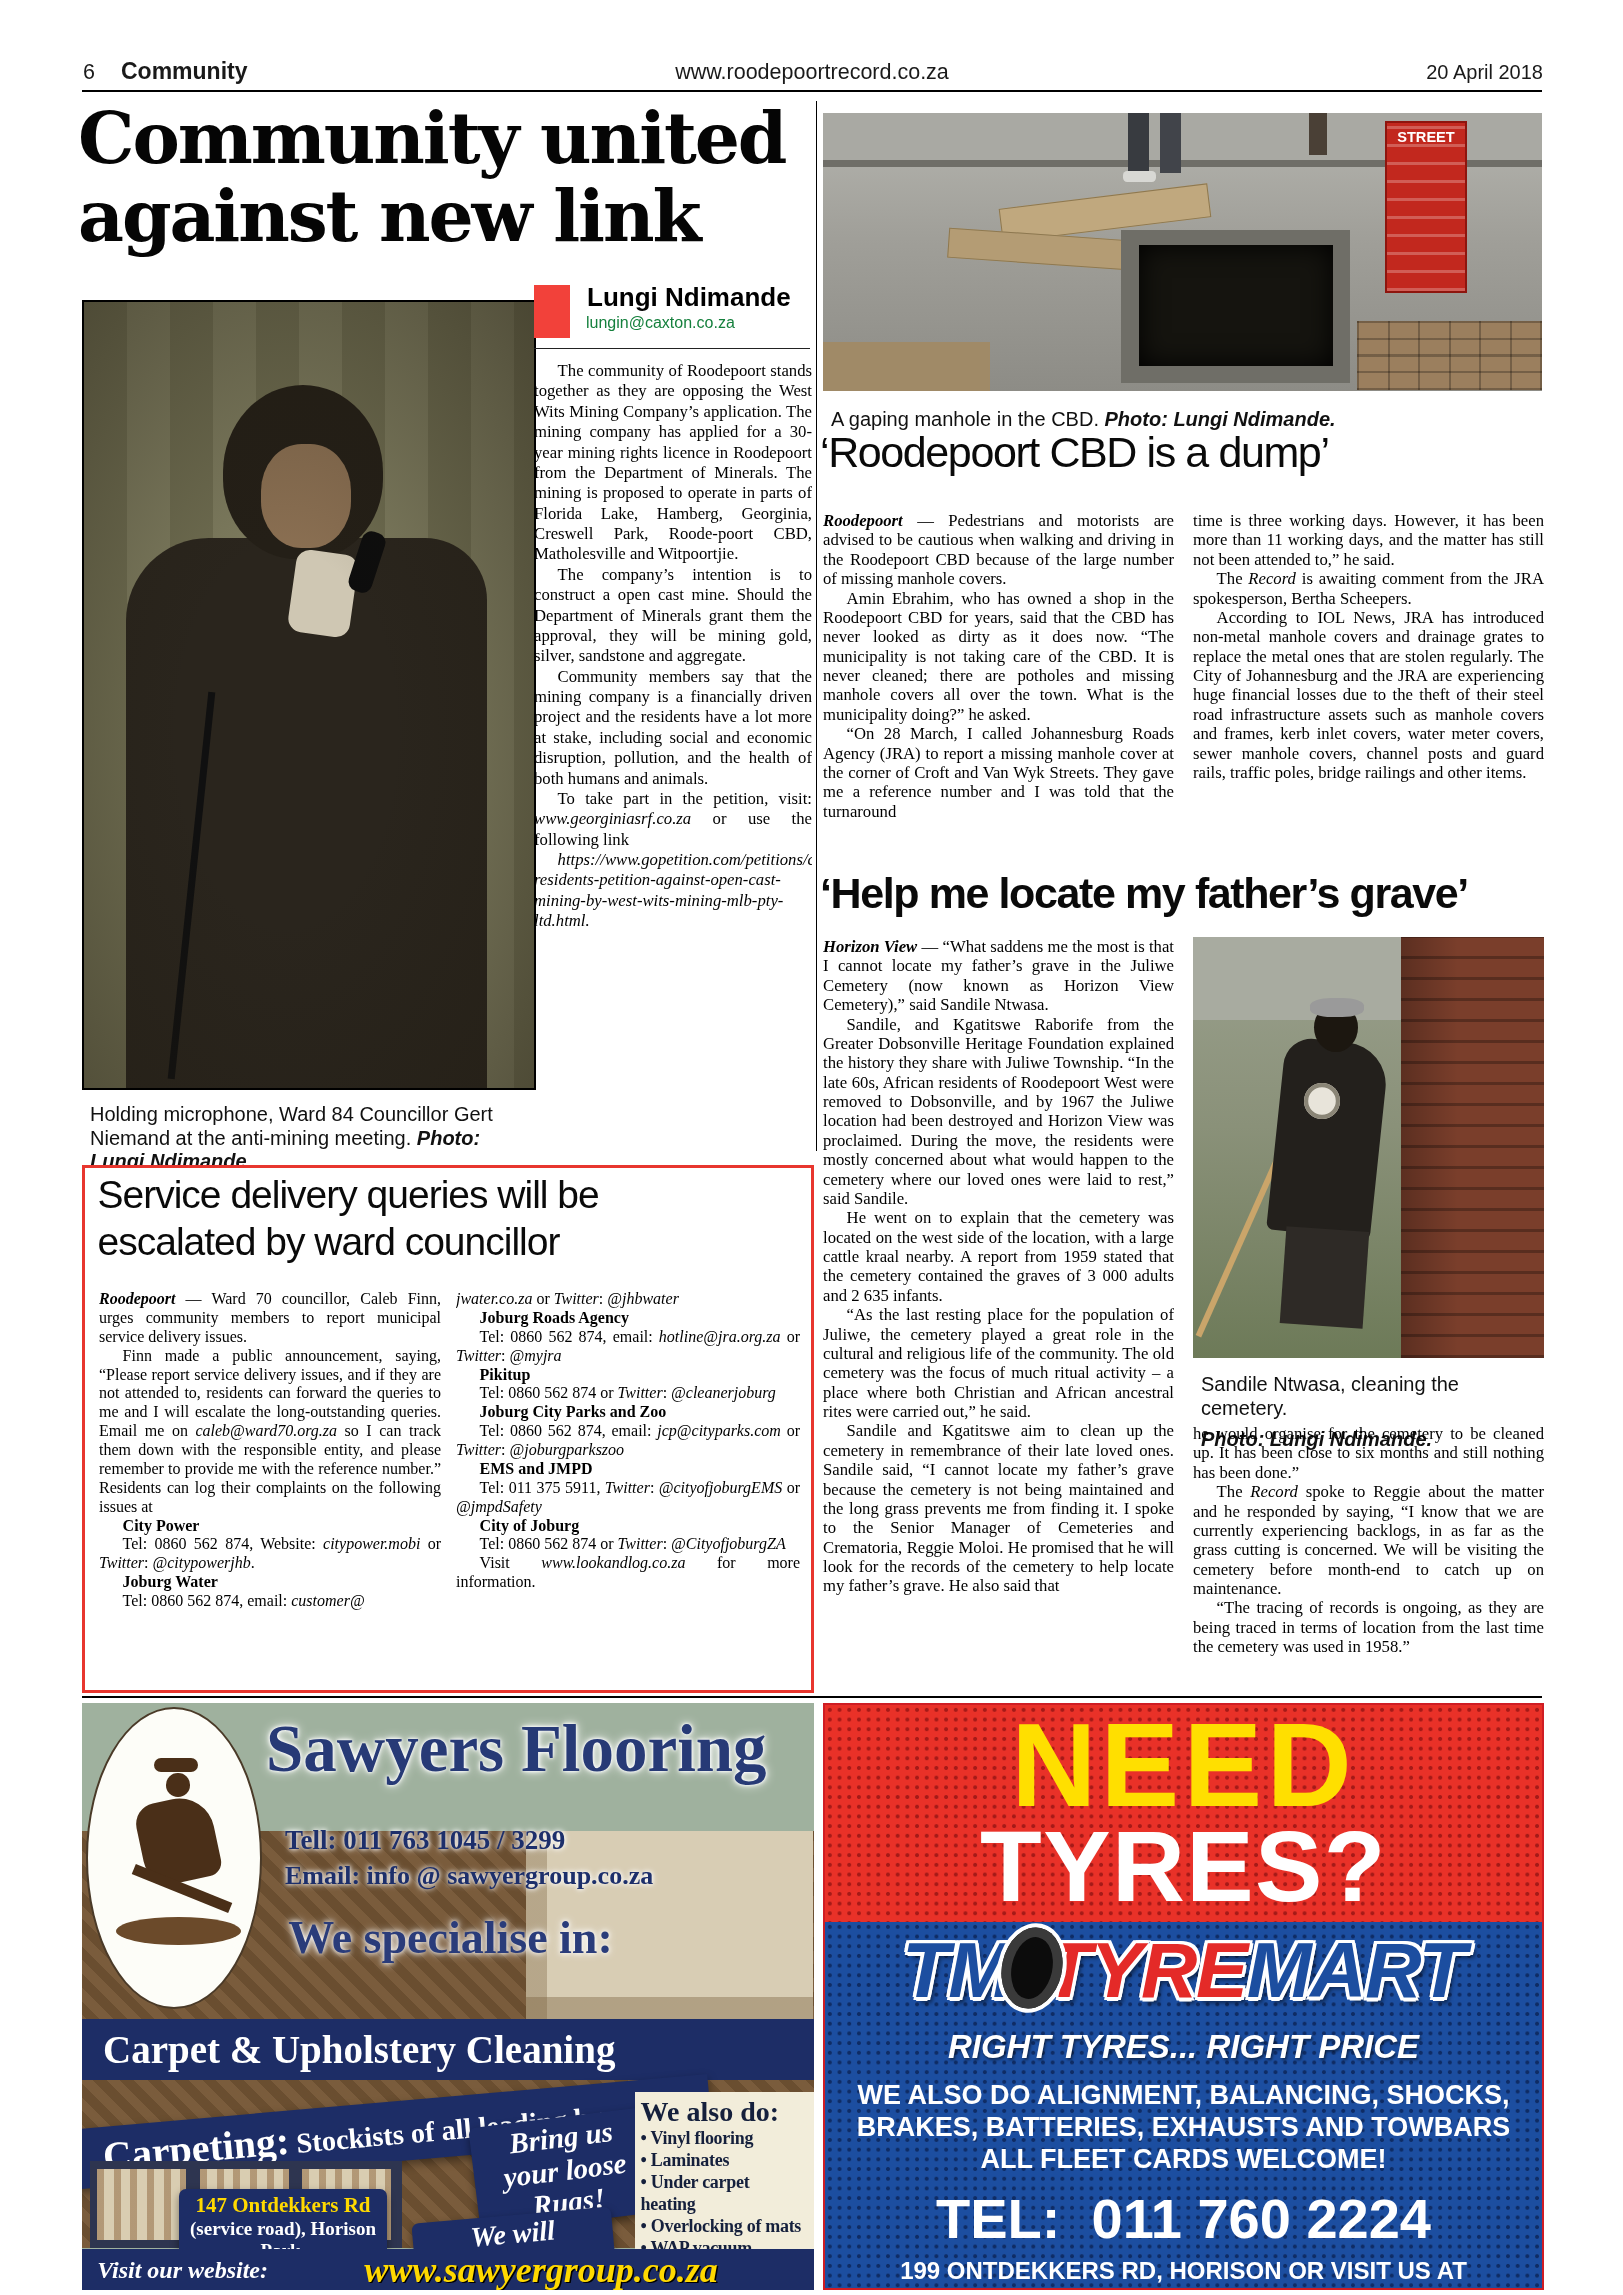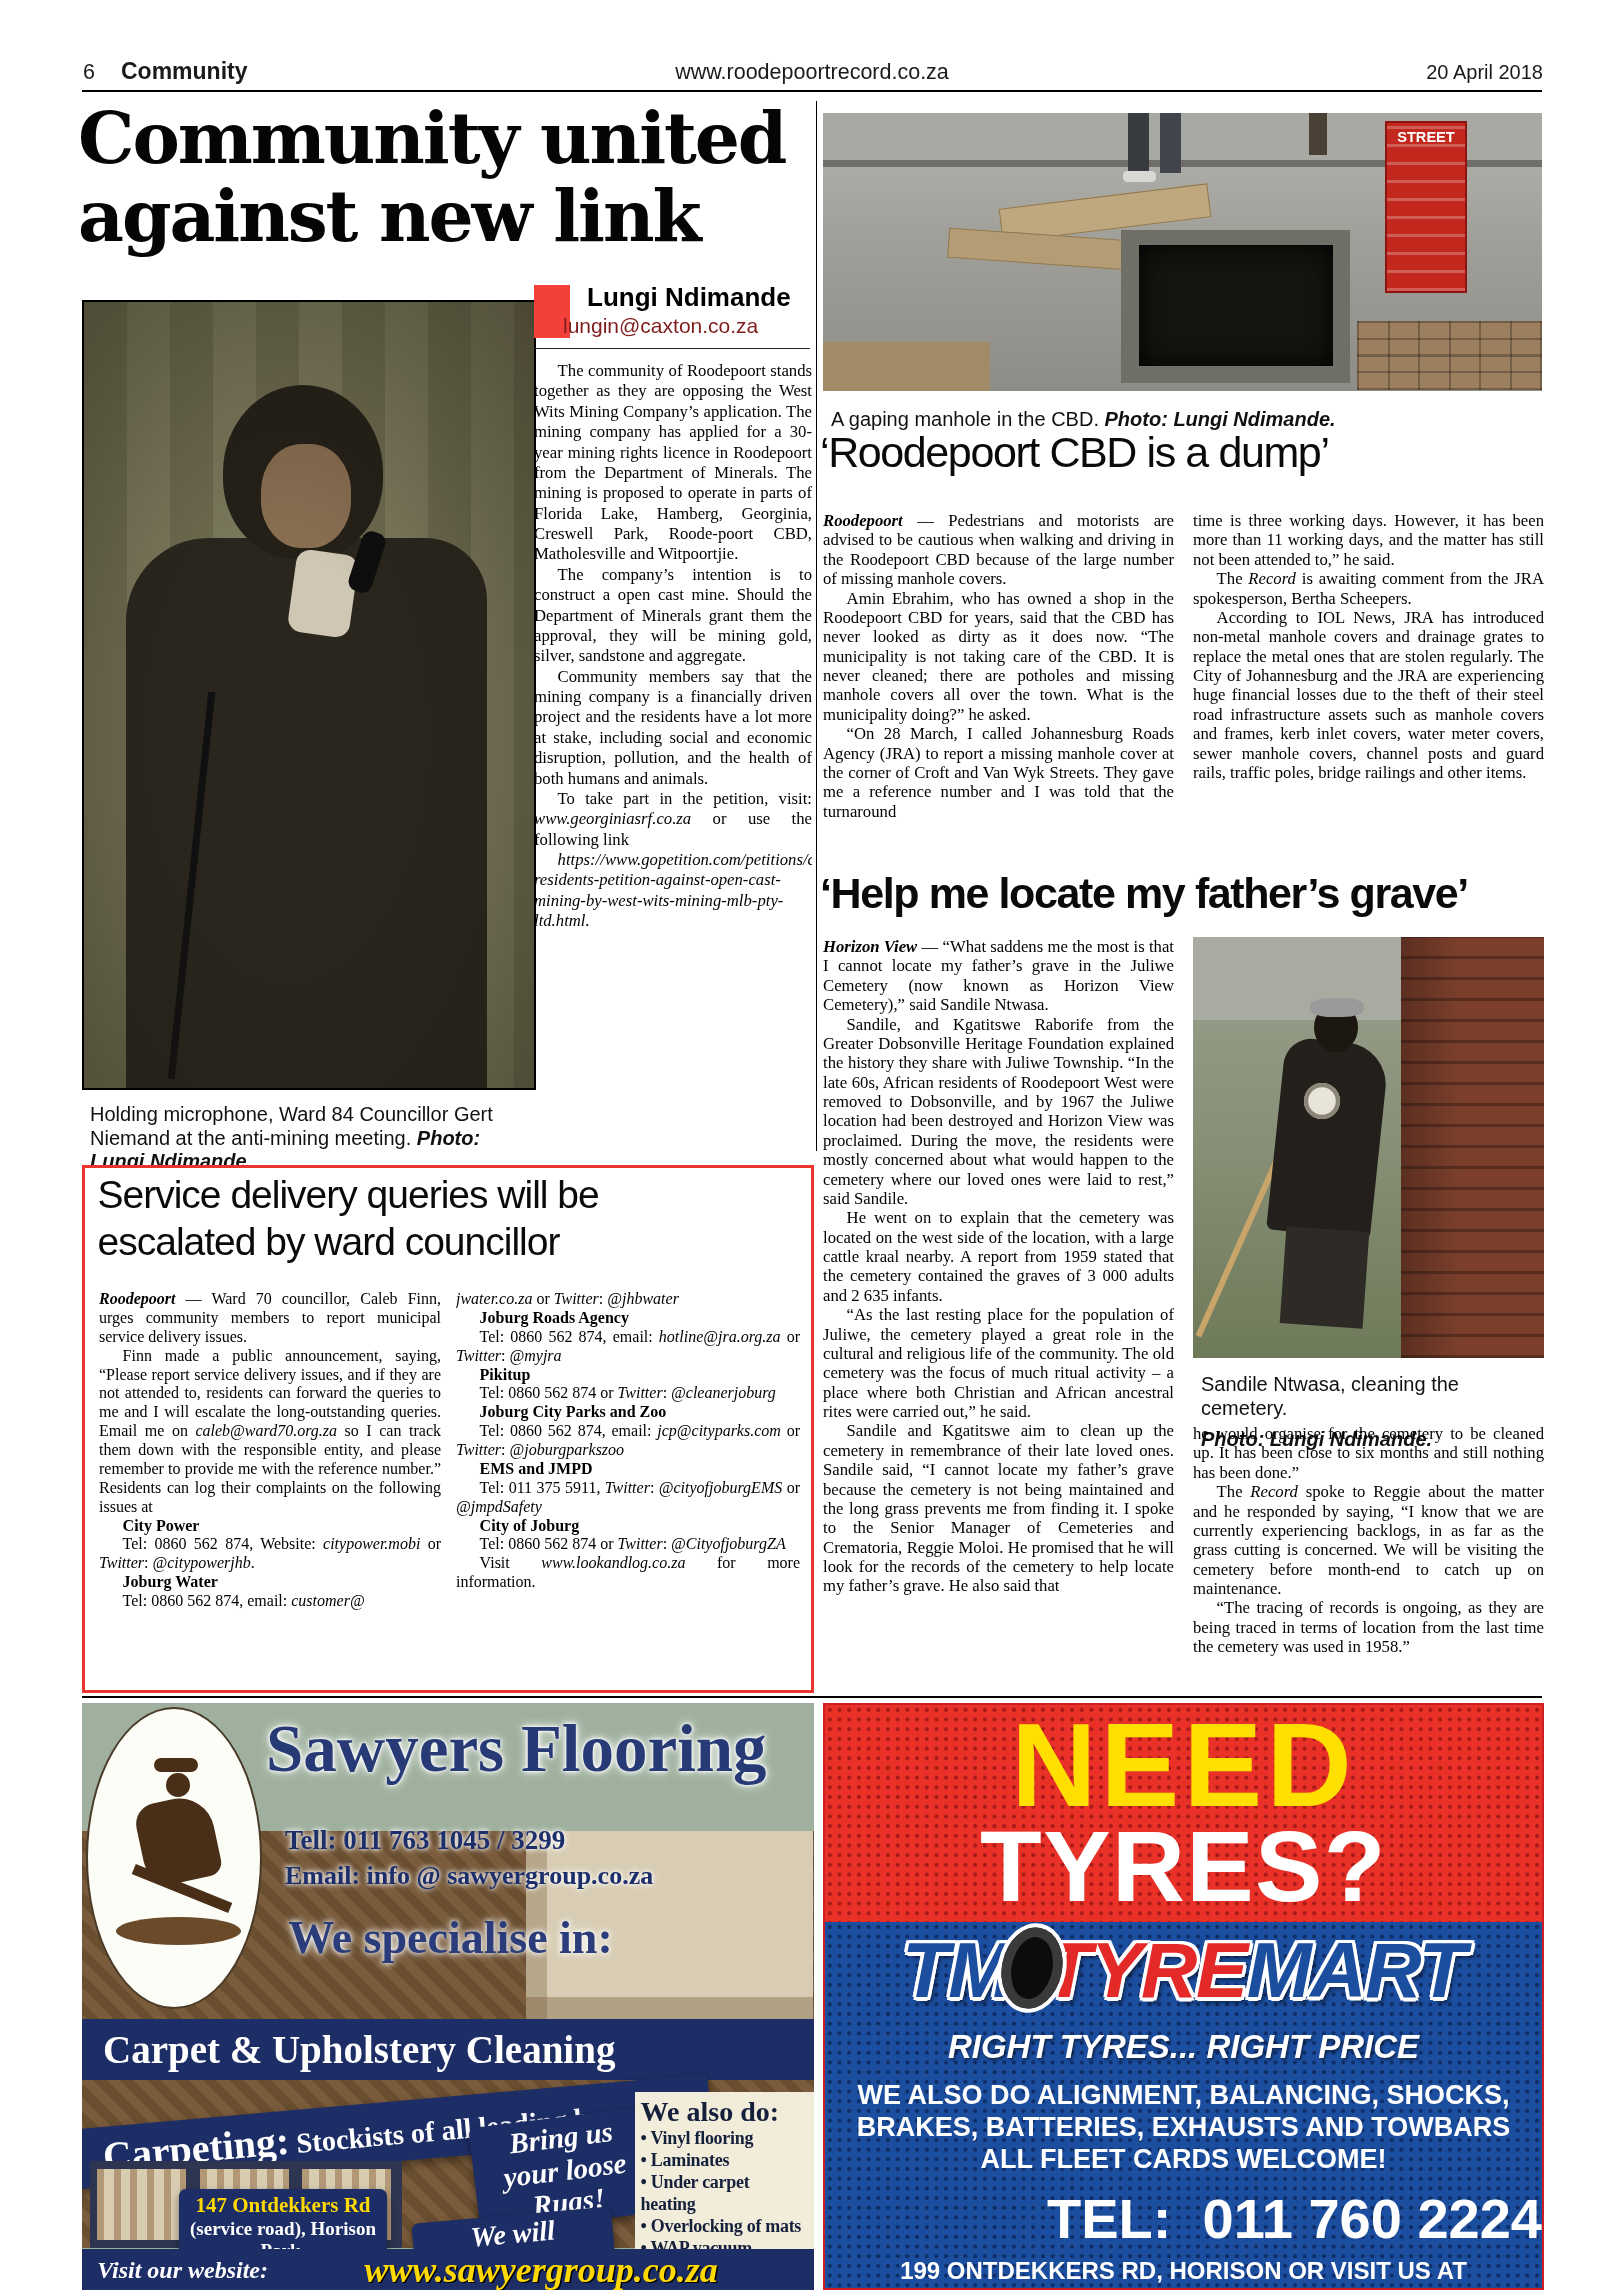--- a/index.html
+++ b/index.html
@@ -29,21 +29,21 @@
   .introtext{font-size:16.7px;line-height:1.22;}
   .boxtext{font-size:16px;line-height:1.18;}
 
   
   .caption{font-family:"Liberation Sans",sans-serif;font-size:20px;line-height:1.18;color:#111;}
   .caption .para{margin:8px;text-indent:0;}
 
   
   #byline-square{left:534px;top:285px;width:36px;height:53px;background:#f2413a;}
   #byline-name{left:587px;top:282px;font-family:"Liberation Sans",sans-serif;font-weight:bold;font-size:26px;}
-  #byline-email{left:563px;top:314px;font-family:"Liberation Sans",sans-serif;font-size:21px;color:#7f1d1d;}
+  #byline-email{left:586px;top:314px;font-family:"Liberation Sans",sans-serif;font-size:16px;color:#15803d;}
   #byline-rule{left:534px;top:348px;width:276px;height:1.4px;background:#222;}
 
   #vdivider{left:816px;top:101px;width:1.4px;height:1050px;background:#000;}
   #ads-rule{left:82px;top:1696px;width:1460px;height:2.1px;background:#000;}
 
   
   .photo{overflow:hidden;}
   #photo-councillor{left:82px;top:300px;width:450px;height:786px;border:2.1px solid #000;
      background:repeating-linear-gradient(90deg,#6e6c50 0 43px,#7d7b5e 43px 86px);}
   .pc-shadow{left:0;top:0;width:100%;height:100%;background:radial-gradient(ellipse at 45% 55%,rgba(0,0,0,0) 30%,rgba(30,25,15,.45) 100%);}
@@ -151,21 +151,21 @@
   #tm-logo{position:absolute;left:0;top:2.8px;width:100%;text-align:center;font-family:"Liberation Sans",sans-serif;
      font-weight:bold;font-style:italic;font-size:78px;letter-spacing:-1.4px;
      text-shadow:-2.8px -2.8px 0 #fff,2.8px -2.8px 0 #fff,-2.8px 2.8px 0 #fff,2.8px 2.8px 0 #fff,0 -3.5px 0 #fff,0 3.5px 0 #fff,-3.5px 0 0 #fff,3.5px 0 0 #fff,4.2px 5.6px 4.2px rgba(0,0,0,.5);}
   .tm-blue-t{color:#1c4ea0;} .tm-red-t{color:#e42a28;}
   #tm-tyre{display:inline-block;width:60px;height:82px;background:#0c0c0c;border-radius:50%;
      box-shadow:0 0 0 4.2px #fff,inset 0 0 0 9.7px #3a3a3a;transform:rotate(12deg);margin:0 -18px 0 -9.7px;vertical-align:-12.5px;}
   #tm-slogan{position:absolute;left:0;top:106px;width:100%;text-align:center;font-family:"Liberation Sans",sans-serif;
      font-weight:bold;font-style:italic;font-size:33px;color:#fff;text-shadow:1.4px 2.1px 2.8px rgba(0,0,0,.5);}
   #tm-services{position:absolute;left:0;top:157px;width:100%;text-align:center;font-family:"Liberation Sans",sans-serif;
      font-weight:bold;font-size:27px;line-height:32px;color:#fff;}
-  #tm-tel{position:absolute;left:0;top:264px;width:100%;text-align:right;font-family:"Liberation Sans",sans-serif;
+  #tm-tel{position:absolute;left:0;top:264px;width:100%;text-align:center;font-family:"Liberation Sans",sans-serif;
      font-weight:bold;font-size:56px;color:#fff;white-space:pre;}
   #tm-addr{position:absolute;left:0;top:335px;width:100%;text-align:center;font-family:"Liberation Sans",sans-serif;
      font-weight:bold;font-size:24px;color:#fff;}
 </style>
 </head>
 <body>
 
 <div id="page">
 
   <div class="abs hdr-txt" style="left:83px;top:60px;">6</div>

